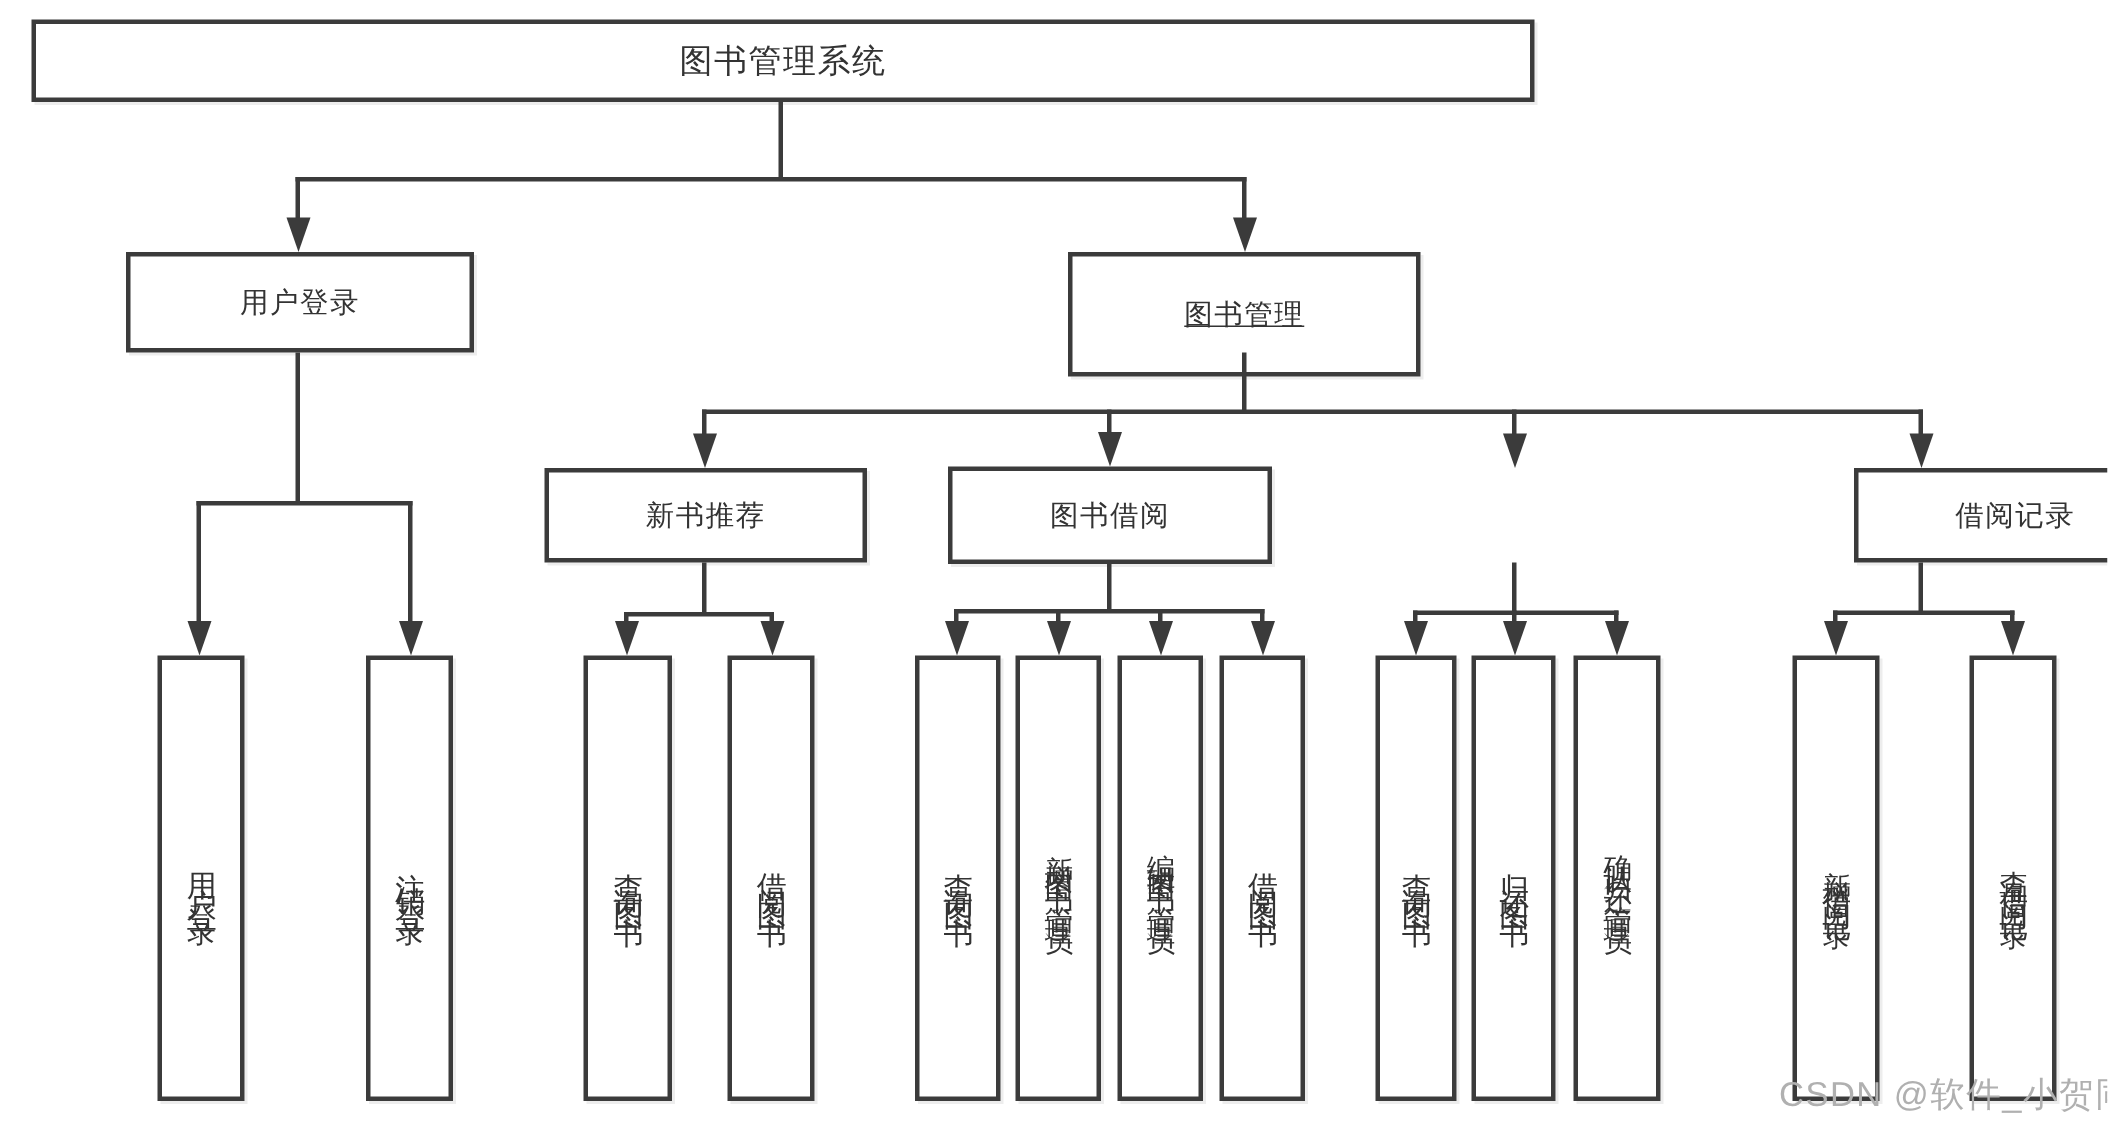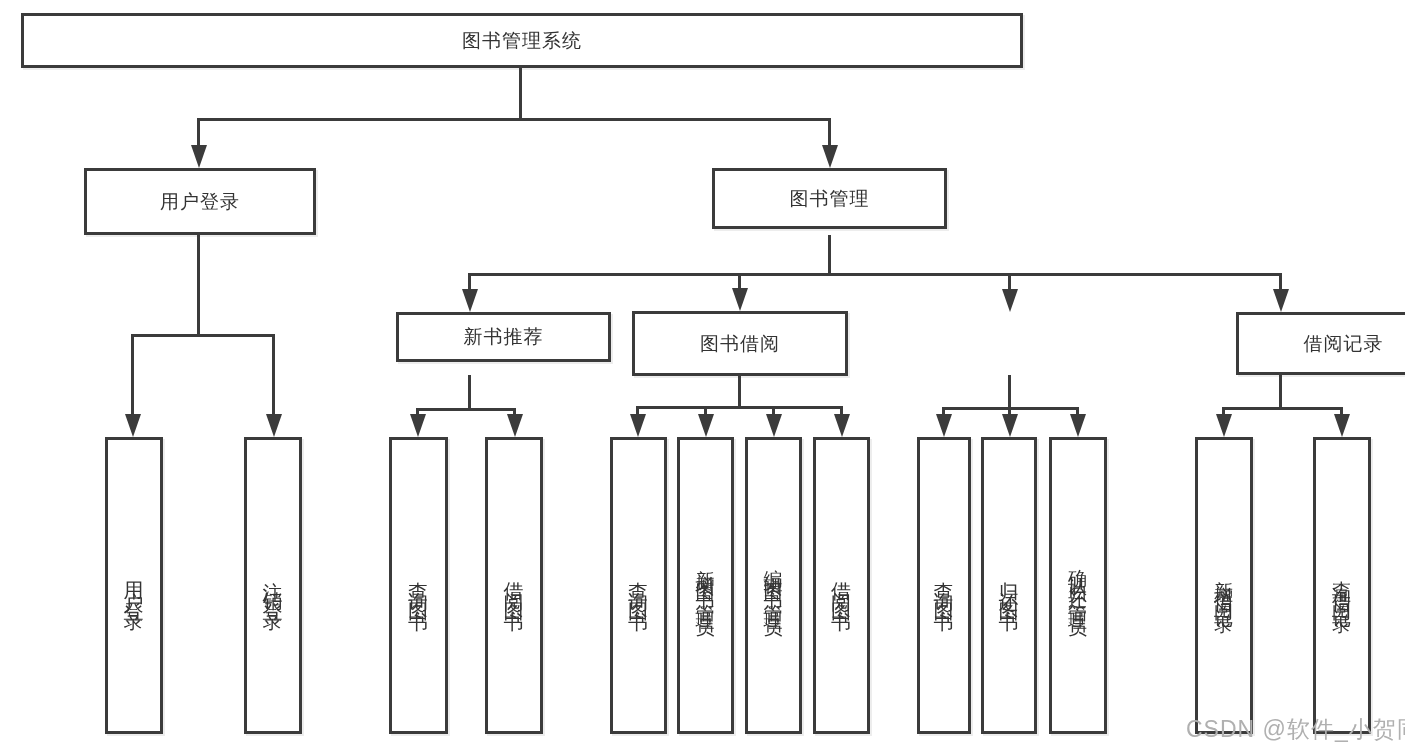--- a/index.html
+++ b/index.html
@@ -15,21 +15,21 @@
     font-family:"Liberation Sans","DejaVu Sans",sans-serif;
     color:var(--text);
   }
   .node{
     position:absolute;box-sizing:border-box;background:#fff;
     border:3px solid var(--line);
     display:flex;align-items:center;justify-content:center;
     box-shadow:2px 2px 0 rgba(0,0,0,0.07);
   }
   .node.h{font-size:19px;letter-spacing:1px;}
-  .node.root{font-size:19px;}
+  .node.root{font-size:22px;}
   .leaf .vtext{
     writing-mode:vertical-rl;
     letter-spacing:10px;
     font-size:20px;
     line-height:1;
     white-space:nowrap;
   }
   .leaf .vtext.long{letter-spacing:7px;font-size:19px;}
   .vline{position:absolute;width:3px;background:var(--line);}
   .hline{position:absolute;height:3px;background:var(--line);}
@@ -53,41 +53,41 @@
   <div class="node h root" style="left:21px;top:13px;width:1002px;height:55px;">图书管理系统</div>
 
   <div class="vline" style="left:519px;top:68px;height:51px;"></div>
   <div class="hline" style="left:197px;top:118px;width:634px;"></div>
   <div class="vline" style="left:197px;top:118px;height:30px;"></div>
   <div class="arrow" style="left:191px;top:145px;"></div>
   <div class="vline" style="left:828px;top:118px;height:30px;"></div>
   <div class="arrow" style="left:822px;top:145px;"></div>
 
   <div class="node h" style="left:84px;top:168px;width:232px;height:67px;">用户登录</div>
-  <div class="node h" style="left:712px;top:168px;width:235px;height:61px;">图书管理</div>
+  <div class="node h" style="left:712px;top:168px;width:235px;height:83px;text-decoration:underline;">图书管理</div>
 
   <div class="vline" style="left:197px;top:235px;height:100px;"></div>
   <div class="hline" style="left:131px;top:334px;width:144px;"></div>
   <div class="vline" style="left:131px;top:334px;height:82px;"></div>
   <div class="arrow" style="left:125px;top:414px;"></div>
   <div class="vline" style="left:272px;top:334px;height:82px;"></div>
   <div class="arrow" style="left:266px;top:414px;"></div>
 
   <div class="vline" style="left:828px;top:235px;height:41px;"></div>
   <div class="hline" style="left:468px;top:273px;width:814px;"></div>
   <div class="vline" style="left:468px;top:273px;height:18px;"></div>
   <div class="arrow" style="left:462px;top:289px;"></div>
   <div class="vline" style="left:738px;top:273px;height:18px;"></div>
   <div class="arrow" style="left:732px;top:288px;"></div>
   <div class="vline" style="left:1008px;top:273px;height:18px;"></div>
   <div class="arrow" style="left:1002px;top:289px;"></div>
   <div class="vline" style="left:1279px;top:273px;height:18px;"></div>
   <div class="arrow" style="left:1273px;top:289px;"></div>
 
-  <div class="node h" style="left:363px;top:312px;width:215px;height:50px;margin-left:33px;">新书推荐</div>
+  <div class="node h" style="left:363px;top:312px;width:215px;height:63px;">新书推荐</div>
   <div class="node h" style="left:632px;top:311px;width:216px;height:65px;">图书借阅</div>
   <div class="node h" style="left:1236px;top:312px;width:215px;height:63px;">借阅记录</div>
 
   <div class="vline" style="left:468px;top:375px;height:34px;"></div>
   <div class="hline" style="left:416px;top:408px;width:100px;"></div>
   <div class="vline" style="left:416px;top:408px;height:10px;"></div>
   <div class="arrow" style="left:410px;top:414px;"></div>
   <div class="vline" style="left:513px;top:408px;height:10px;"></div>
   <div class="arrow" style="left:507px;top:414px;"></div>
 

